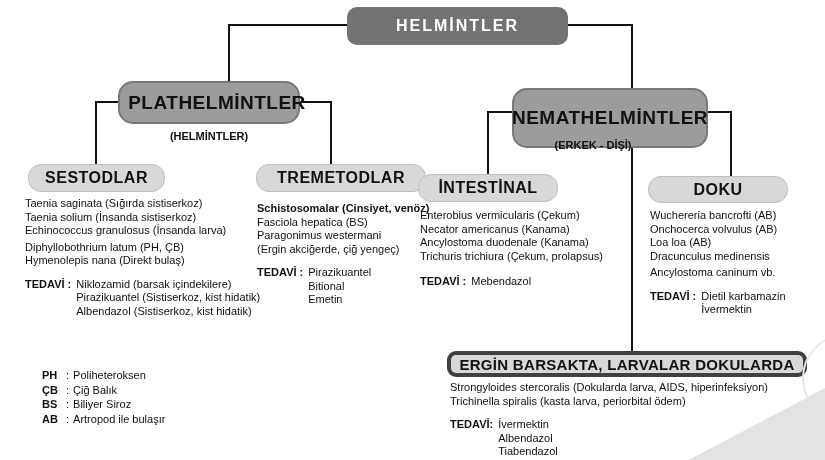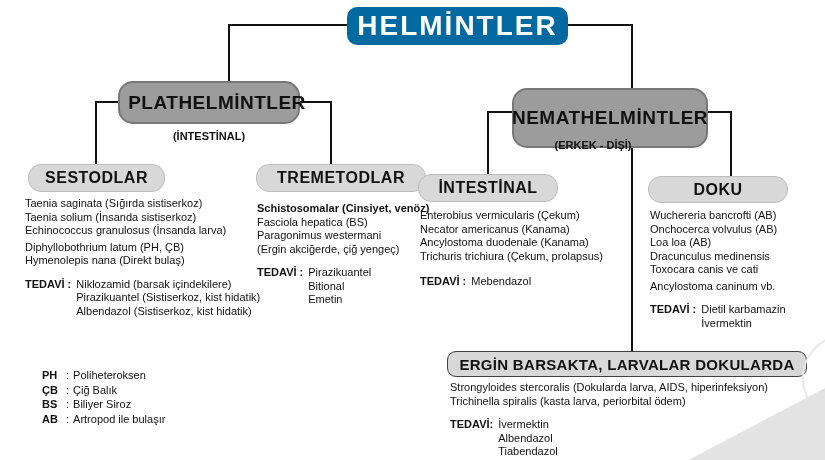--- a/index.html
+++ b/index.html
@@ -8,43 +8,43 @@
     font-family:"Liberation Sans","DejaVu Sans",sans-serif;color:#111;
     overflow:hidden;
   }
   
   .hline,.vline{position:absolute;background:#111;}
   .hline{height:2px;}
   .vline{width:2px;}
   
   .box-root{
     position:absolute;left:347px;top:7px;width:221px;height:38px;
-    background:#0369a1;border-radius:10px;color:#fff;
-    font-weight:bold;font-size:28px;letter-spacing:2px;
+    background:#737373;border-radius:10px;color:#fff;
+    font-weight:bold;font-size:16px;letter-spacing:2px;
     display:flex;align-items:center;justify-content:center;
   }
   .box-branch{
     position:absolute;background:#9c9c9c;border:2px solid #787878;border-radius:15px;
     color:#111;font-weight:bold;font-size:19px;letter-spacing:0.5px;
     display:flex;align-items:center;justify-content:center;box-sizing:border-box;
   }
   #plat-box{left:118px;top:81px;width:182px;height:43px;padding-left:16px;}
   #nemat-box{left:512px;top:88px;width:196px;height:60px;}
   .box-leaf{
     position:absolute;background:#d8d8d8;border:1px solid #bdbdbd;border-radius:13px;
     color:#111;font-weight:bold;font-size:16px;letter-spacing:0.5px;
     display:flex;align-items:center;justify-content:center;box-sizing:border-box;
   }
   #sest-box{left:28px;top:164px;width:137px;height:28px;}
   #trem-box{left:256px;top:164px;width:170px;height:28px;}
   #intes-box{left:418px;top:174px;width:140px;height:28px;}
   #doku-box{left:648px;top:176px;width:140px;height:27px;}
   .bar{
     position:absolute;left:447px;top:351px;width:360px;height:26px;
-    background:#d8d8d8;border:1px solid #404040;border-radius:9px;
+    background:#d8d8d8;border:4px solid #404040;border-radius:9px;
     font-weight:bold;font-size:15px;letter-spacing:0.3px;
     display:flex;align-items:center;justify-content:center;box-sizing:border-box;
   }
   .note{
     position:absolute;font-weight:bold;font-size:11px;text-align:center;
   }
   #plat-note{left:118px;top:130px;width:182px;}
   #nemat-note{left:533px;top:139px;width:120px;}
   
   .list{position:absolute;font-size:11px;line-height:13.5px;}
@@ -96,21 +96,21 @@
   <div class="vline" style="left:730px;top:111px;height:65px;"></div>
   <div class="vline" style="left:631px;top:133px;height:219px;"></div>
 
   <div class="box-root">
     <span>HELMİNTLER</span>
   </div>
 
   <div id="plat-box" class="box-branch">
     <span>PLATHELMİNTLER</span>
   </div>
-  <div id="plat-note" class="note">(İNTESTİNAL)</div>
+  <div id="plat-note" class="note">(HELMİNTLER)</div>
 
   <div id="nemat-box" class="box-branch">
     <span>NEMATHELMİNTLER</span>
   </div>
   <div id="nemat-note" class="note">(ERKEK - DİŞİ)</div>
 
   <div id="sest-box" class="box-leaf">
     <span>SESTODLAR</span>
   </div>
   <div id="trem-box" class="box-leaf">
@@ -165,21 +165,20 @@
         <div class="item">Mebendazol</div>
       </div>
     </div>
   </div>
 
   <div id="doku-list" class="list">
     <div class="item">Wuchereria bancrofti (AB)</div>
     <div class="item">Onchocerca volvulus (AB)</div>
     <div class="item">Loa loa (AB)</div>
     <div class="item">Dracunculus medinensis</div>
-    <div class="item">Toxocara canis ve cati</div>
     <div class="item gap-sm">Ancylostoma caninum vb.</div>
     <div class="ted">
       <span class="ted-label">TEDAVİ :</span>
       <div>
         <div class="item">Dietil karbamazin</div>
         <div class="item">İvermektin</div>
       </div>
     </div>
   </div>
 

